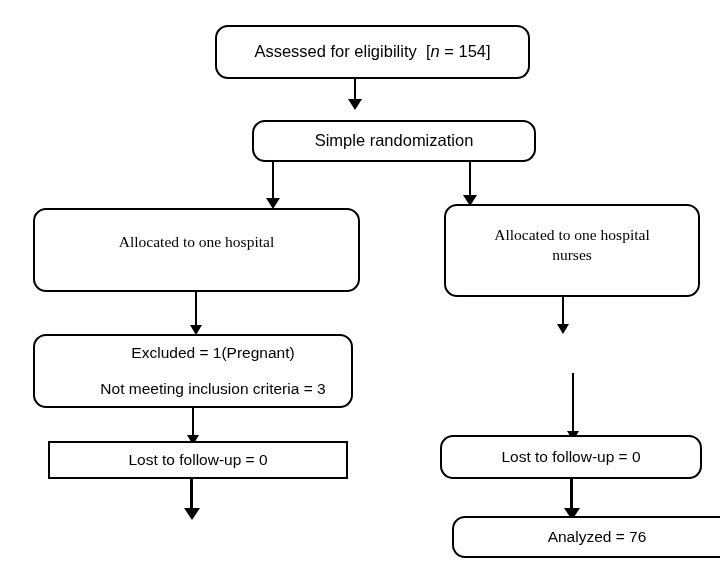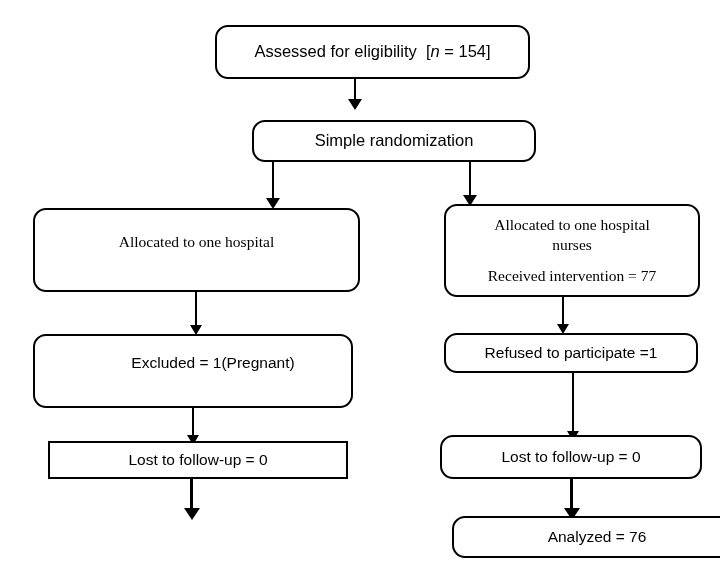--- a/index.html
+++ b/index.html
@@ -109,31 +109,28 @@
 
   <div class="box rounded serif" style="left:33px; top:208px; width:327px; height:84px; font-size:15.5px;">
     <span class="line">Allocated to one hospital</span>
     <span class="gap"></span>
   </div>
 
   <div class="box rounded serif" style="left:444px; top:204px; width:256px; height:93px; font-size:15.5px;">
     <span class="line">Allocated to one hospital</span>
     <span class="line">nurses</span>
     <span class="gap-sm"></span>
-    <span class="line">Received intervention = 77</span>
   </div>
 
   <div class="box rounded sans" style="left:33px; top:334px; width:320px; height:74px; font-size:15.5px;padding-left:40px;">
     <span class="line">Excluded = 1(Pregnant)</span>
     <span class="gap"></span>
+    <span class="line">Not meeting inclusion criteria = 3</span>
   </div>
 
-  <div class="box rounded sans" style="left:444px; top:333px; width:254px; height:40px; font-size:15.5px;">
-    <span class="line">Refused to participate =1</span>
-  </div>
 
   <div class="box square sans" style="left:48px; top:441px; width:300px; height:38px; font-size:15.5px;">
     <span class="line">Lost to follow-up = 0</span>
   </div>
 
   <div class="box rounded sans" style="left:440px; top:435px; width:262px; height:44px; font-size:15.5px;">
     <span class="line">Lost to follow-up = 0</span>
   </div>
 
 

